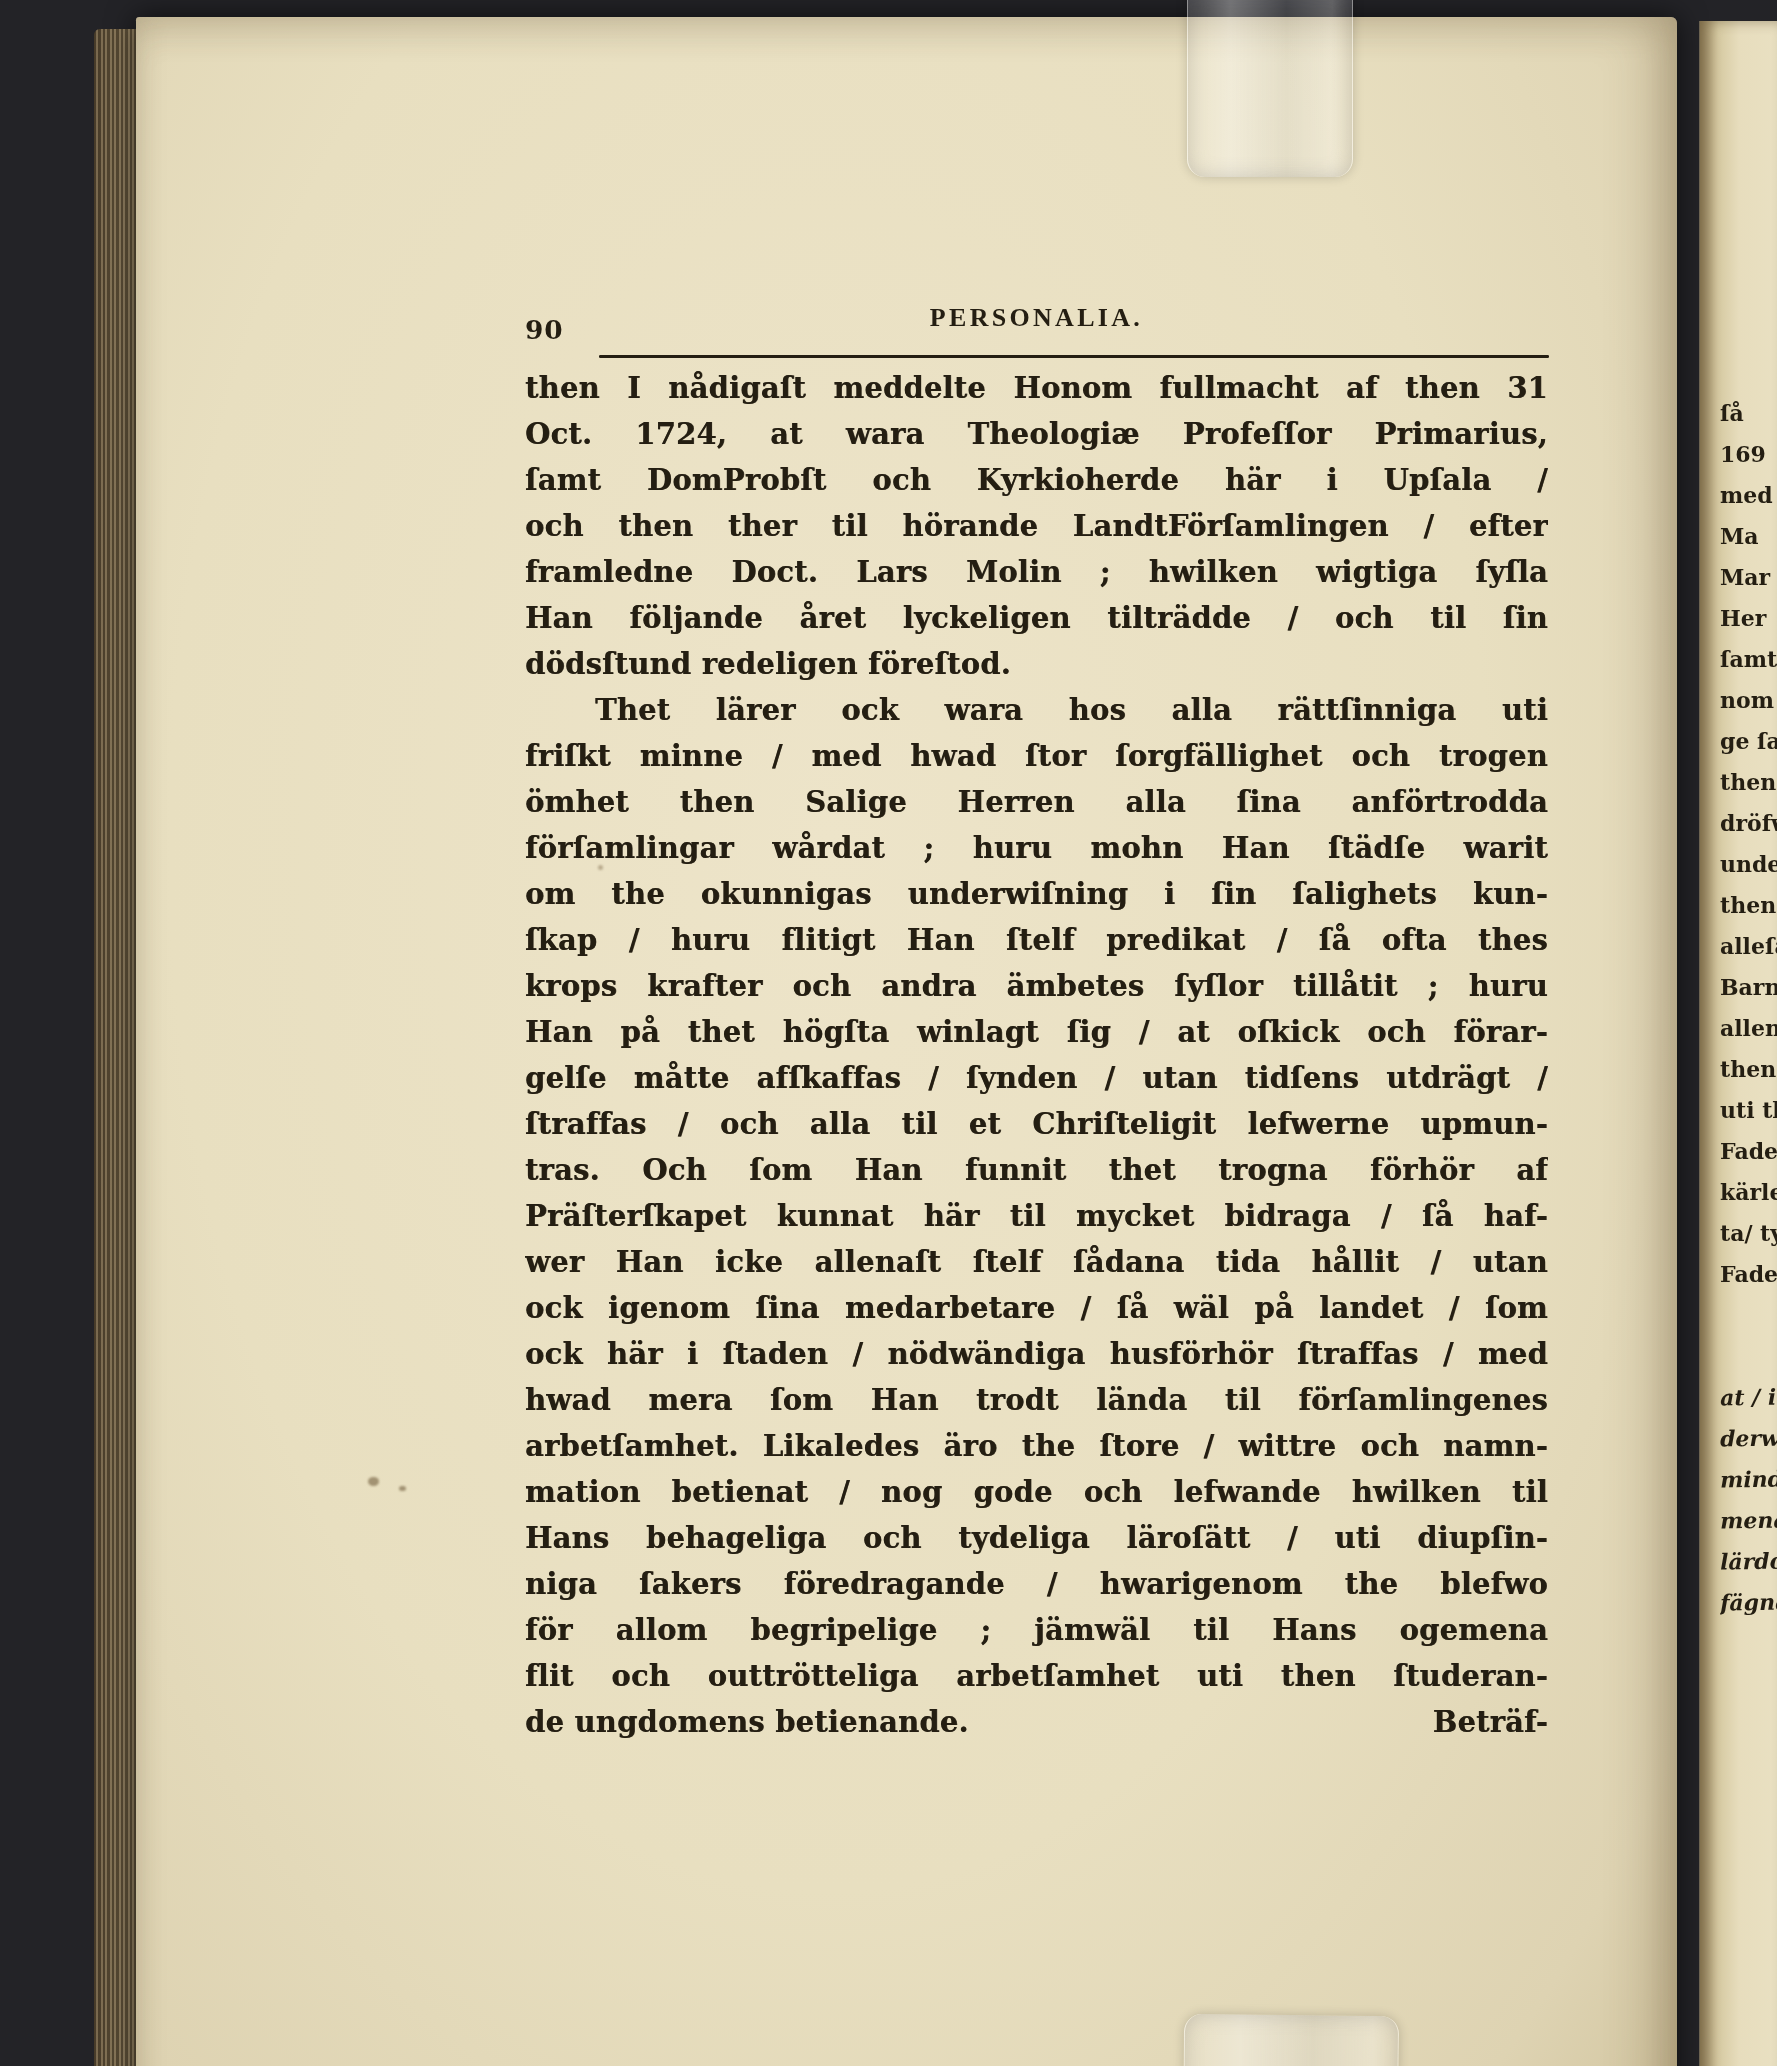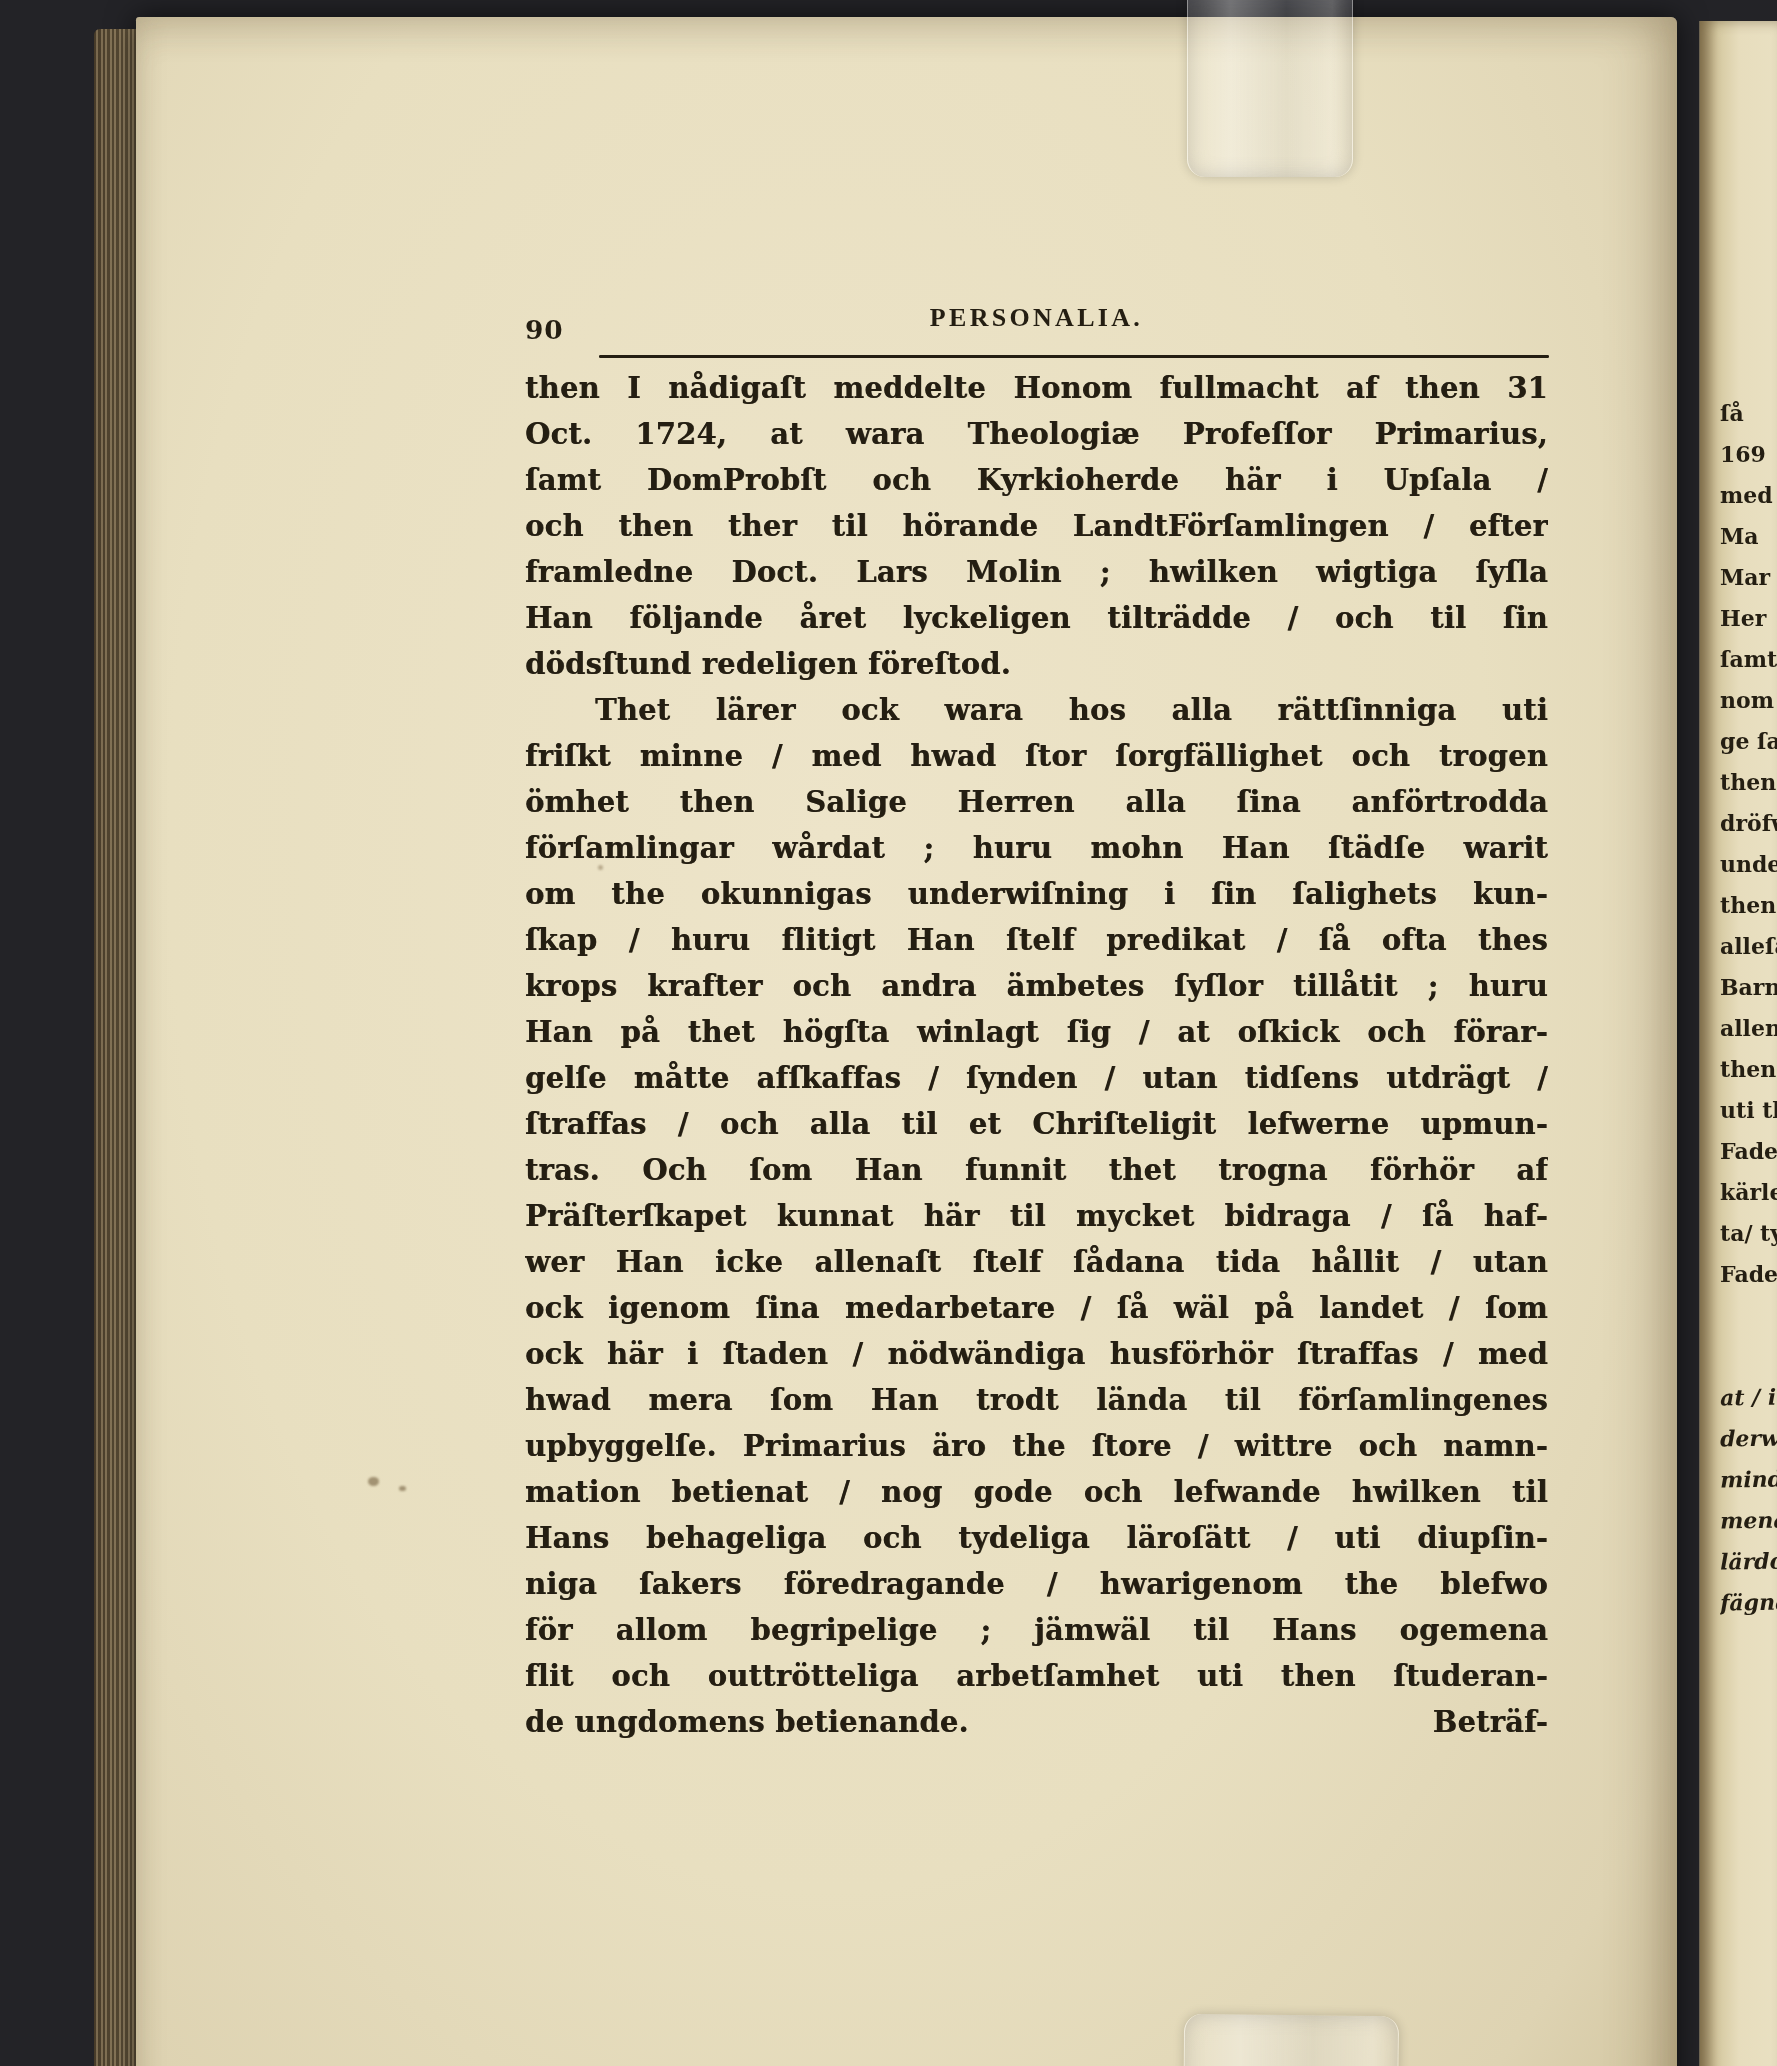--- a/index.html
+++ b/index.html
@@ -121,21 +121,21 @@
           <div class="text-line">krops krafter och andra ämbetes ſyſlor tillåtit ; huru</div>
           <div class="text-line">Han på thet högſta winlagt ſig / at oſkick och förar-</div>
           <div class="text-line">gelſe måtte afſkaffas / ſynden / utan tidſens utdrägt /</div>
           <div class="text-line">ſtraffas / och alla til et Chriſteligit lefwerne upmun-</div>
           <div class="text-line">tras.  Och ſom Han funnit thet trogna förhör af</div>
           <div class="text-line">Präſterſkapet kunnat här til mycket bidraga / ſå haf-</div>
           <div class="text-line">wer Han icke allenaſt ſtelf ſådana tida hållit / utan</div>
           <div class="text-line">ock igenom ſina medarbetare / ſå wäl på landet / ſom</div>
           <div class="text-line">ock här i ſtaden / nödwändiga husförhör ſtraffas / med</div>
           <div class="text-line">hwad mera ſom Han trodt lända til förſamlingenes</div>
-          <div class="text-line">upbyggelſe.  Primarius äro the ſtore / wittre och namn-</div>
+          <div class="text-line">arbetſamhet.  Likaledes äro the ſtore / wittre och namn-</div>
           <div class="text-line">mation betienat / nog gode och lefwande hwilken til</div>
           <div class="text-line">Hans behageliga och tydeliga läroſätt / uti diupſin-</div>
           <div class="text-line">niga ſakers föredragande / hwarigenom the blefwo</div>
           <div class="text-line">för allom begripelige ; jämwäl til Hans ogemena</div>
           <div class="text-line">flit och outtrötteliga arbetſamhet uti then ſtuderan-</div>
         </div>
       <div class="final-row">
         <span>de ungdomens betienande.</span>
         <span>Beträf-</span>
       </div>

